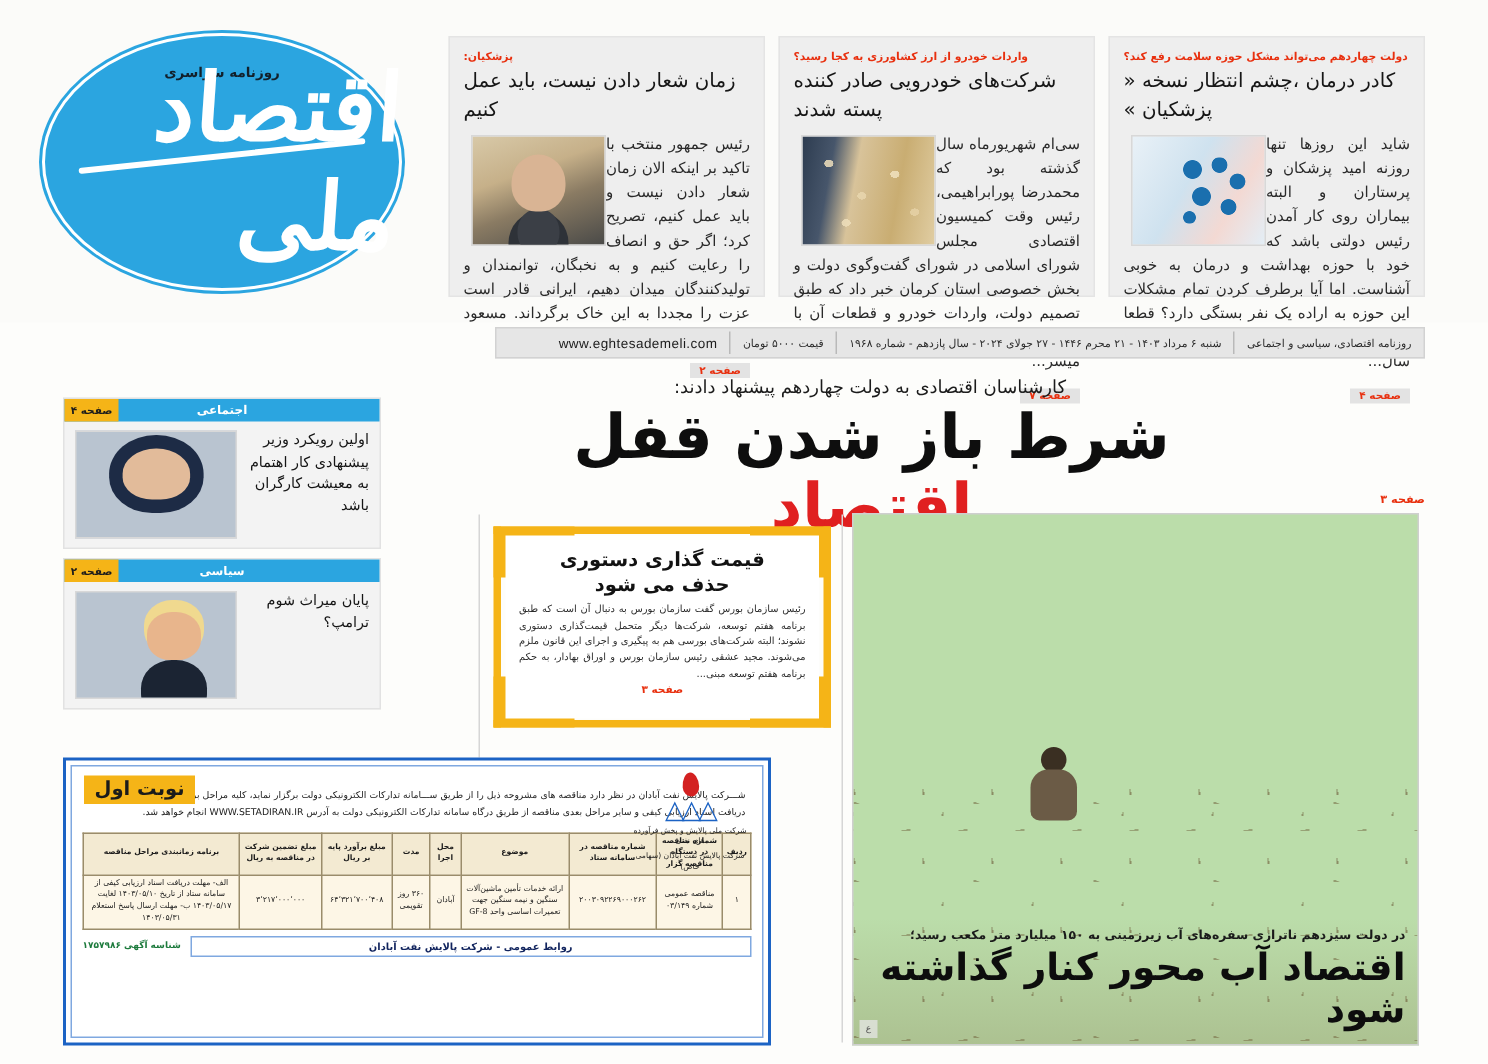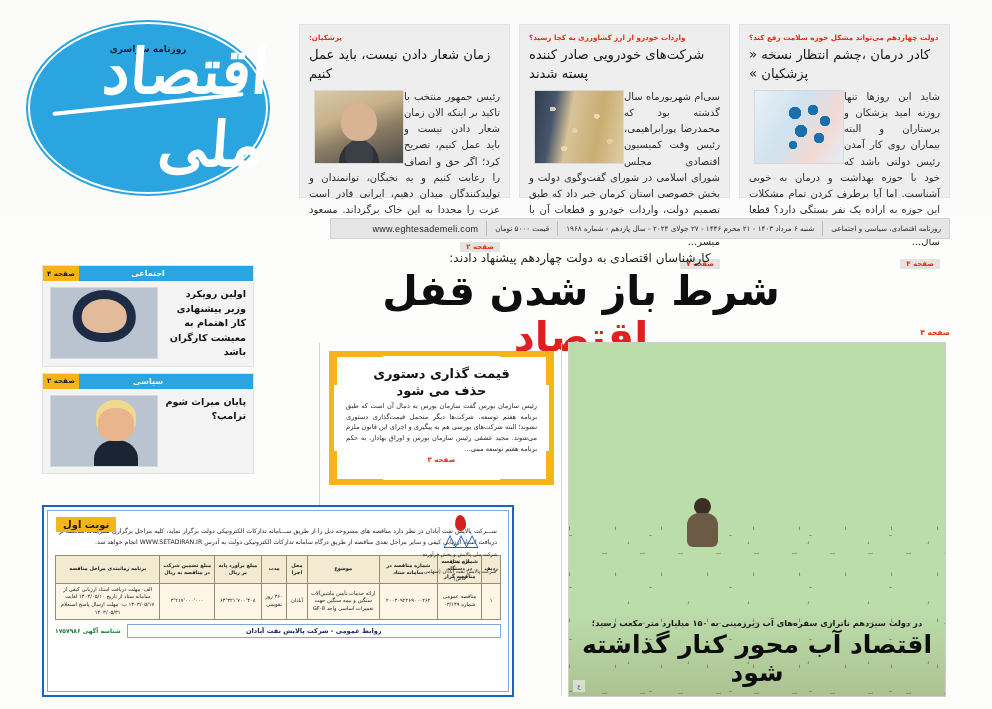--- a/index.html
+++ b/index.html
@@ -161,21 +161,21 @@
   .photo-wrap{
     position:absolute;right:4px;top:99px;width:378px;height:355px;
     border:1px solid #cfcfcf;box-sizing:border-box;overflow:hidden;background:#bda;
   }
   .photo-pagetag{
     position:absolute;right:0px;top:85px;font-size:7.5px;color:#e8300f;font-weight:bold;direction:rtl;
   }
   .overlay{
     position:absolute;left:0;right:0;bottom:0;padding:6px 8px 10px 8px;
     background:linear-gradient(0deg,rgba(120,96,56,.22),rgba(120,96,56,0));
-    direction:rtl;text-align:center;box-sizing:border-box;
+    direction:rtl;box-sizing:border-box;
   }
   .ov-kicker{font-size:8.3px;font-weight:bold;color:#1a1a1a;margin-bottom:3px;}
   .ov-head{font-size:25px;font-weight:bold;color:#0d0d0d;letter-spacing:-0.6px;line-height:1.1;}
   .photo-credit{
     position:absolute;left:4px;bottom:4px;width:12px;height:12px;background:rgba(230,230,230,.75);
     font-size:6px;color:#555;text-align:center;line-height:12px;
   }
 
   
   .ybox{
@@ -212,21 +212,21 @@
     display:flex;align-items:center;justify-content:center;
   }
   .side-bar .sect{color:#ffffff;font-size:8px;font-weight:bold;direction:rtl;}
   .side-bar .pg{
     position:absolute;left:0;top:0;height:15px;min-width:36px;background:#f5b417;
     color:#1c1c1c;font-size:7px;font-weight:bold;display:flex;align-items:center;justify-content:center;
     direction:rtl;padding:0 4px;box-sizing:border-box;
   }
   .side-body{display:flex;flex-direction:row;padding:6px 7px;gap:6px;}
   .side-head{
-    flex:1;direction:rtl;text-align:right;font-size:9.6px;font-weight:bold;color:#141414;
+    flex:1;direction:rtl;text-align:right;font-size:9.6px;font-weight:normal;color:#141414;
     line-height:1.52;
   }
   .side-photo{width:108px;height:72px;border:1px solid #d8d8d8;box-sizing:border-box;overflow:hidden;position:relative;background:#b9c4d0;}
 
   
   .ad{
     position:absolute;left:0px;top:262px;width:472px;height:192px;
     border:2.5px solid #1c63c4;background:#ffffff;box-sizing:border-box;
     padding:3px;
   }
@@ -235,21 +235,21 @@
   .ad-logo .flame{
     width:11px;height:16px;margin:0 auto 1px auto;background:#d32121;
     border-radius:50% 50% 50% 50%/60% 60% 40% 40%;transform:rotate(-4deg);
   }
   .ad-logo .mark{
     font-size:17px;color:#1c63c4;font-weight:bold;letter-spacing:-2px;line-height:1;
   }
   .ad-logo .cap{font-size:5.1px;color:#1c1c1c;line-height:1.45;margin-top:2px;}
   .ad-badge{
     position:absolute;left:8px;top:6px;background:#f5b417;color:#1b1b1b;
-    font-size:10px;font-weight:bold;padding:2px 7px;
+    font-size:13px;font-weight:bold;padding:2px 7px;
   }
   .ad-title{
     text-align:center;font-size:17px;font-weight:bold;color:#1c3f9c;
     margin:24px 0 0 0;padding-right:70px;letter-spacing:-0.4px;
   }
   .ad-para{
     margin-top:10px;font-size:6.2px;color:#1b1b1b;line-height:1.75;text-align:justify;
     padding:0 4px;
   }
   .ad-table{

